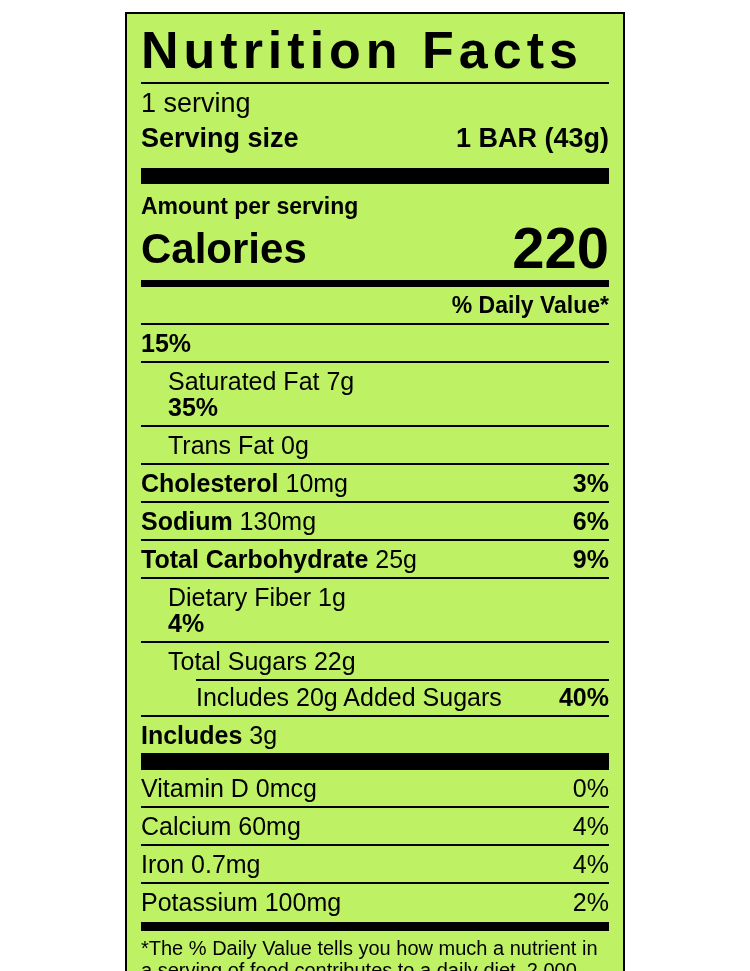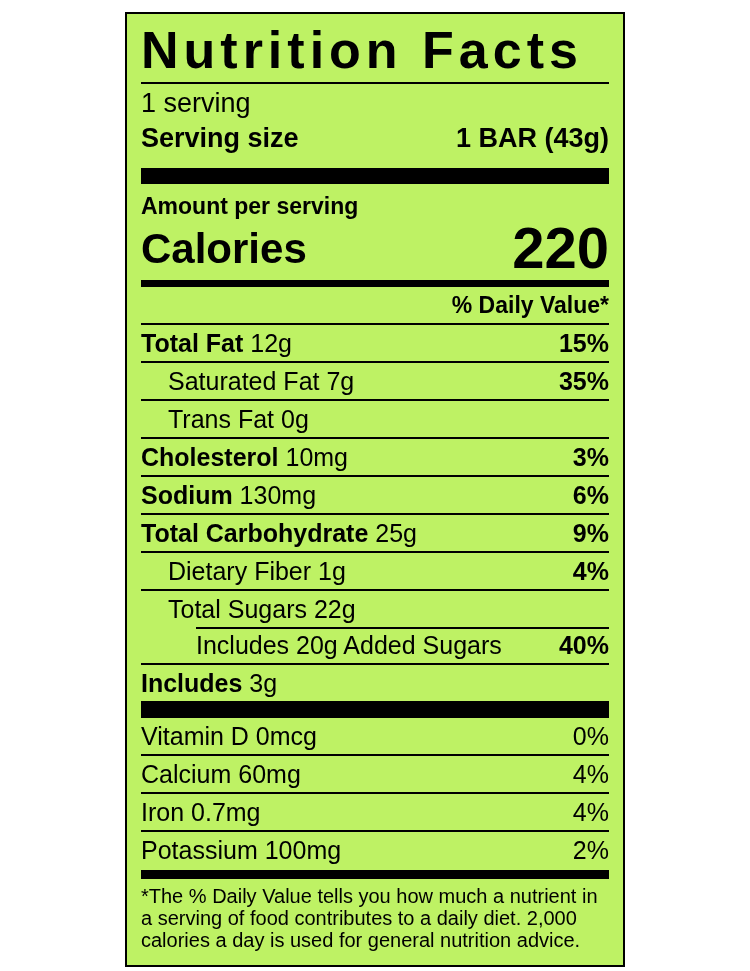--- a/index.html
+++ b/index.html
@@ -90,21 +90,21 @@
     justify-content: space-between;
     font-size: 25px;
     line-height: 26px;
     padding: 5px 0 5px 0;
     border-top: 2px solid #000;
   }
   .rows .row:first-child { border-top: none; }
   .row-left { white-space: nowrap; }
   .row-dv { white-space: nowrap; }
   .main-rows .row-dv { font-weight: bold; }
-  .indent-1 { padding-left: 27px; }
+  .indent-1 { padding-left: 27px; flex-direction: column; }
   .indent-2 { padding-left: 55px; }
   .indent-border { border-top: none; position: relative; }
   .indent-border::before {
     content: "";
     position: absolute;
     top: 0; left: 55px; right: 0;
     border-top: 2px solid #000;
   }
   .footnote {
     font-size: 20px;
@@ -136,21 +136,20 @@
     <span class="calories-label">Calories</span>
     <span class="calories-value">220</span>
   </div>
 
   <div class="bar bar-medium"></div>
 
   <div class="dv-header">% Daily Value*</div>
 
   <div class="rows main-rows">
       <div class="row">
-        <span class="row-left"><span class="b">Total Fat</span> 12g</span>
         <span class="row-dv">15%</span>
       </div>
       <div class="row indent-1">
         <span class="row-left"><span>Saturated Fat</span> 7g</span>
         <span class="row-dv">35%</span>
       </div>
       <div class="row indent-1">
         <span class="row-left"><span>Trans Fat</span> 0g</span>
         <span class="row-dv"></span>
       </div>

